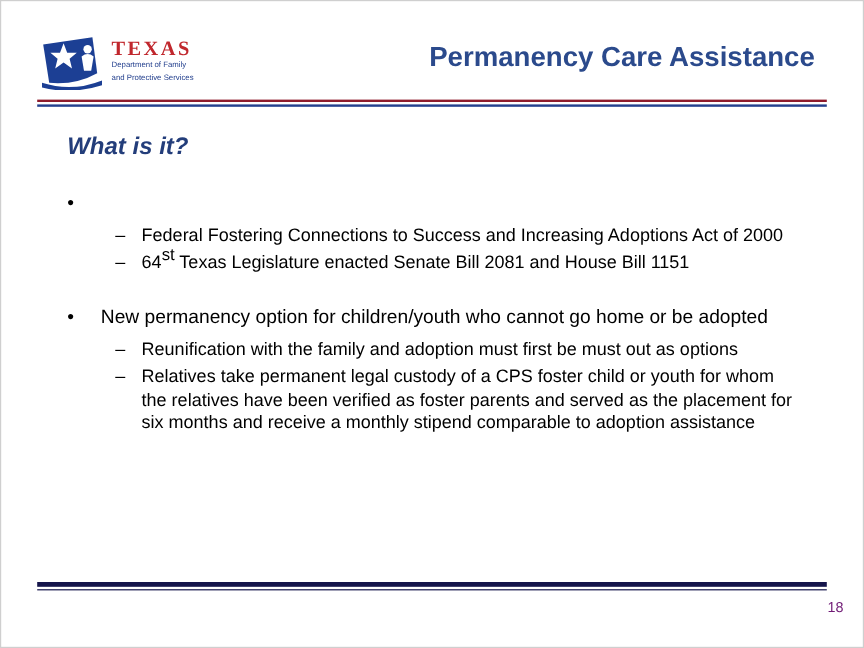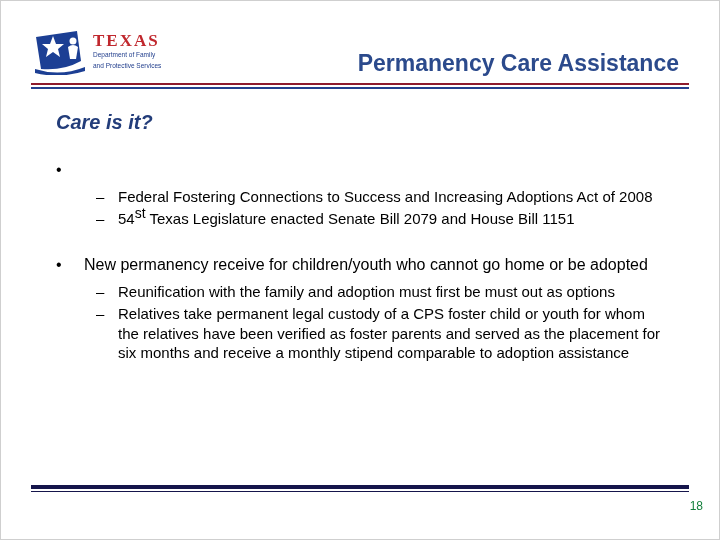--- a/index.html
+++ b/index.html
@@ -11,41 +11,41 @@
   
   .header { position:absolute; top:10px; left:32px; right:40px; height:66px;
     display:flex; justify-content:space-between; align-items:flex-end; }
   .logo { display:flex; align-items:center; gap:6px; margin-bottom:2px; }
   .logo svg { display:block; }
   .logo-text { display:flex; flex-direction:column; line-height:1; }
   .logo-texas { font-family:"Liberation Serif", serif; font-weight:bold;
     color:#c0272d; font-size:17px; letter-spacing:2px; }
   .logo-dept { color:#24408e; font-size:6.5px; margin-top:2px; line-height:1.25; }
   .slide-title { font-size:23px; font-weight:bold; color:#2b4a8c;
-    margin-bottom:0; white-space:nowrap; }
+    margin-bottom:16px; white-space:nowrap; }
   
   .sep { position:absolute; top:82px; left:30px; right:30px; }
   .sep .line-red  { border-top:2px solid #8e1b2c; }
   .sep .line-blue { border-top:2px solid #24408e; margin-top:2px; }
   
   .content { position:absolute; top:102px; left:55px; right:52px; color:#000; }
   .heading { font-size:20px; font-weight:bold; font-style:italic;
     color:#233d7a; margin:8px 0 26px 0; }
   .bullet { display:flex; font-size:16px; line-height:1.3; margin-bottom:6px; }
   .bullet .marker { width:28px; flex:0 0 28px; }
   .sublist { margin-left:40px; margin-top:4px; }
   .sub { display:flex; font-size:15px; line-height:1.3; margin-bottom:3px; }
   .sub .marker { width:22px; flex:0 0 22px; }
   .sub sup { font-size:14px; line-height:0; }
   .group { margin-bottom:26px; }
   
   .footer-bar { position:absolute; left:30px; right:30px; bottom:47px; }
   .footer-bar .bar-thick { height:4px; background:#15154b; }
   .footer-bar .bar-thin  { height:1px; background:#15154b; margin-top:2px; }
-  .page-number { position:absolute; right:16px; bottom:26px; font-size:12px; color:#15803d; }
+  .page-number { position:absolute; right:16px; bottom:26px; font-size:12px; color:#701a75; }
 </style>
 </head>
 <body>
 
 <div class="slide">
 
   <div class="header">
     <div class="logo">
       <span>
         <svg width="54" height="48" viewBox="0 0 54 48">
@@ -64,43 +64,43 @@
     </div>
     <div class="slide-title">Permanency Care Assistance</div>
   </div>
 
   <div class="sep">
     <div class="line-red"></div>
     <div class="line-blue"></div>
   </div>
 
   <div class="content">
-    <div class="heading">Care is it?</div>
+    <div class="heading">What is it?</div>
 
     <div class="group">
       <div class="bullet">
         <span class="marker">•</span>
       </div>
       <div class="sublist">
         <div class="sub">
           <span class="marker">–</span>
-          <span>Federal Fostering Connections to Success and Increasing Adoptions Act of 2008</span>
+          <span>Federal Fostering Connections to Success and Increasing Adoptions Act of 2000</span>
         </div>
         <div class="sub">
           <span class="marker">–</span>
-          <span><span>54</span><sup>st</sup><span> Texas Legislature enacted Senate Bill 2079 and House Bill 1151</span>
+          <span><span>64</span><sup>st</sup><span> Texas Legislature enacted Senate Bill 2081 and House Bill 1151</span>
           </span>
         </div>
       </div>
     </div>
 
     <div class="group">
       <div class="bullet">
         <span class="marker">•</span>
-        <span>New permanency receive for children/youth who cannot go home or be adopted</span>
+        <span>New permanency option for children/youth who cannot go home or be adopted</span>
       </div>
       <div class="sublist">
         <div class="sub">
           <span class="marker">–</span>
           <span>Reunification with the family and adoption must first be must out as options</span>
         </div>
         <div class="sub">
           <span class="marker">–</span>
           <span>Relatives take permanent legal custody of a CPS foster child or youth for whom the relatives have been verified as foster parents and served as the placement for six months and receive a monthly stipend comparable to adoption assistance</span>
         </div>

